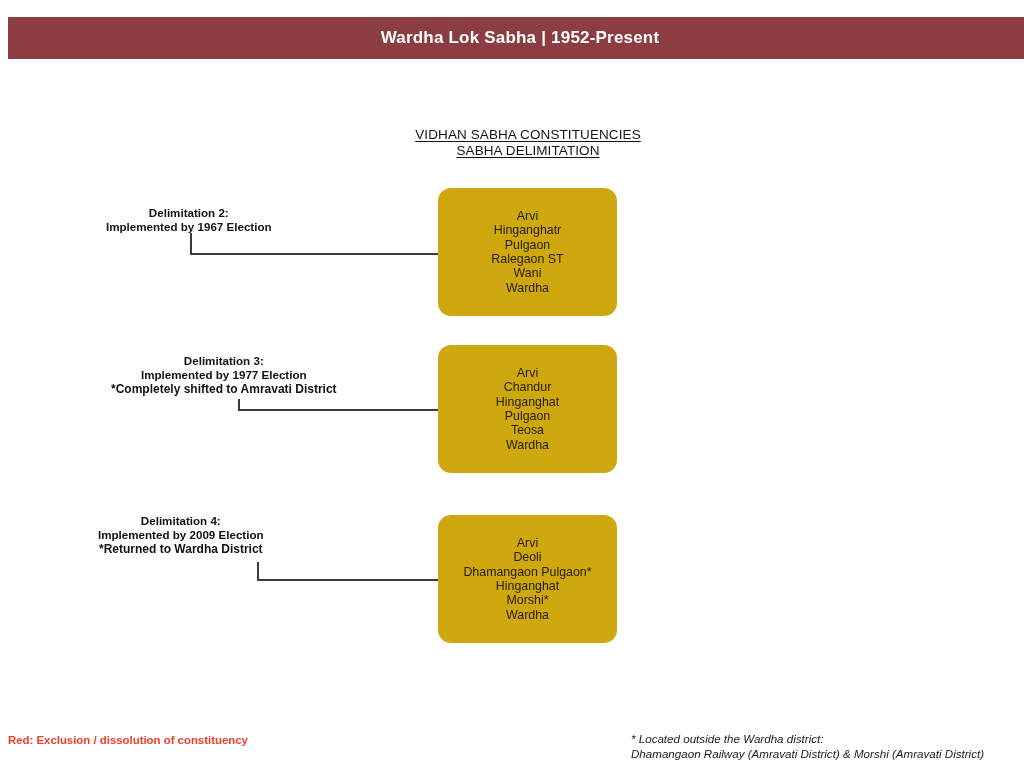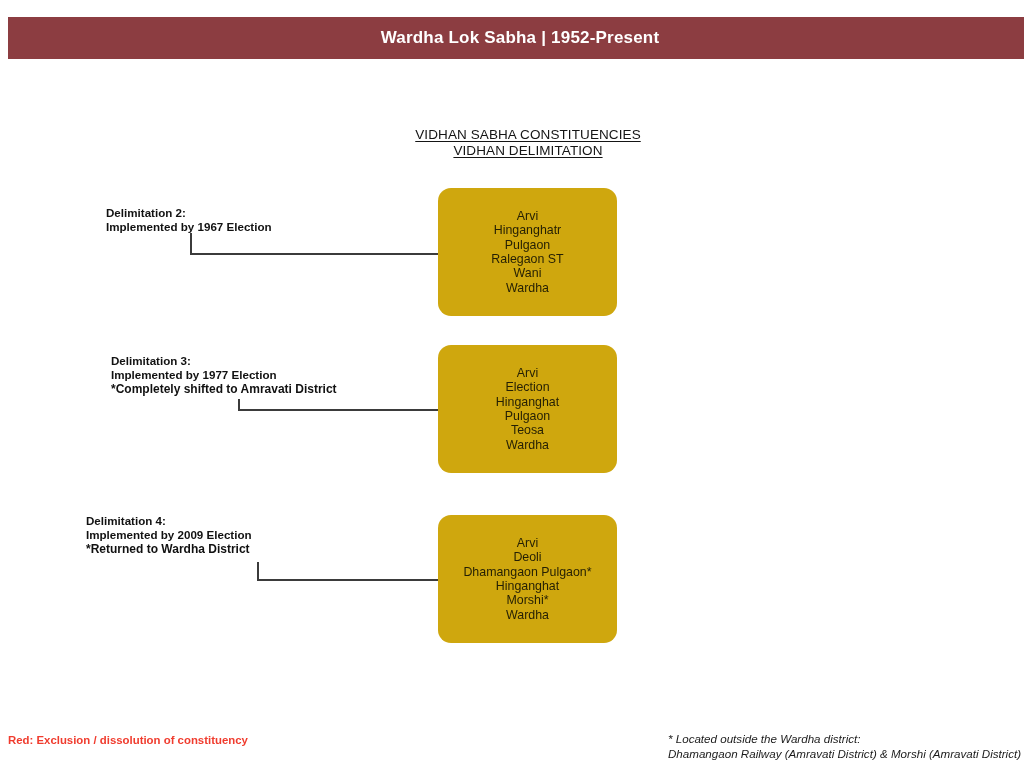--- a/index.html
+++ b/index.html
@@ -75,28 +75,29 @@
   #box-2 { left: 438px; top: 345px;  width: 179px; height: 128px; }
   #box-3 { left: 438px; top: 515px;  width: 179px; height: 128px; }
 
   
   .delim-label {
     position: absolute;
     color: #111111;
     font-size: 11.6px;
     line-height: 14.2px;
     white-space: nowrap;
+    text-align: center;
   }
   .delim-label .l1,
   .delim-label .l2 { font-weight: bold; }
   .delim-label .l3 { font-weight: bold; font-size: 12px; }
 
   #label-1 { left: 106px; top: 206px; }
   #label-2 { left: 100px; top: 354px; margin-left: 11px; }
-  #label-3 { left: 86px;  top: 514px; }
+  #label-3 { left: 98px;  top: 514px; }
 
   
   .conn { position: absolute; background: #3b3b3b; }
   .conn-v { width: 1.6px; }
   .conn-h { height: 1.6px; }
 
   
   #c1v { left: 190px; top: 233px; height: 21px; }
   #c1h { left: 190px; top: 253px; width: 249px; }
   
@@ -115,39 +116,39 @@
     line-height: 14.4px;
     font-weight: bold;
     white-space: nowrap;
   }
   .legend .green { color: #128B2F; }
   .legend .red   { color: #F03C2E; }
 
   
   .footnote {
     position: absolute;
-    left: 668px;
+    left: 631px;
     top: 731px;
     font-size: 11.6px;
     line-height: 15px;
     font-style: italic;
     color: #1a1a1a;
     white-space: nowrap;
   }
 </style>
 </head>
 <body>
 
 <div class="title-bar">
   <span class="title-text">Wardha Lok Sabha | 1952-Present</span>
 </div>
 
 <div class="section-heading">
   <span class="hl">VIDHAN SABHA CONSTITUENCIES</span><br>
-  <span class="hl">VIDHAN DELIMITATION</span>
+  <span class="hl">SABHA DELIMITATION</span>
 </div>
 
 <div class="delim-label" id="label-1">
   <div class="l1">Delimitation 2:</div>
   <div class="l2">Implemented by 1967 Election</div>
 </div>
 <div class="conn conn-v" id="c1v"></div>
 <div class="conn conn-h" id="c1h"></div>
 <div class="box" id="box-1">
   <div class="line">Arvi</div>
@@ -160,21 +161,21 @@
 
 <div class="delim-label" id="label-2">
   <div class="l1">Delimitation 3:</div>
   <div class="l2">Implemented by 1977 Election</div>
   <div class="l3">*Completely shifted to Amravati District</div>
 </div>
 <div class="conn conn-v" id="c2v"></div>
 <div class="conn conn-h" id="c2h"></div>
 <div class="box" id="box-2">
   <div class="line">Arvi</div>
-  <div class="line">Election</div>
+  <div class="line">Chandur</div>
   <div class="line">Hinganghat</div>
   <div class="line">Pulgaon</div>
   <div class="line">Teosa</div>
   <div class="line">Wardha</div>
 </div>
 
 <div class="delim-label" id="label-3">
   <div class="l1">Delimitation 4:</div>
   <div class="l2">Implemented by 2009 Election</div>
   <div class="l3">*Returned to Wardha District</div>

